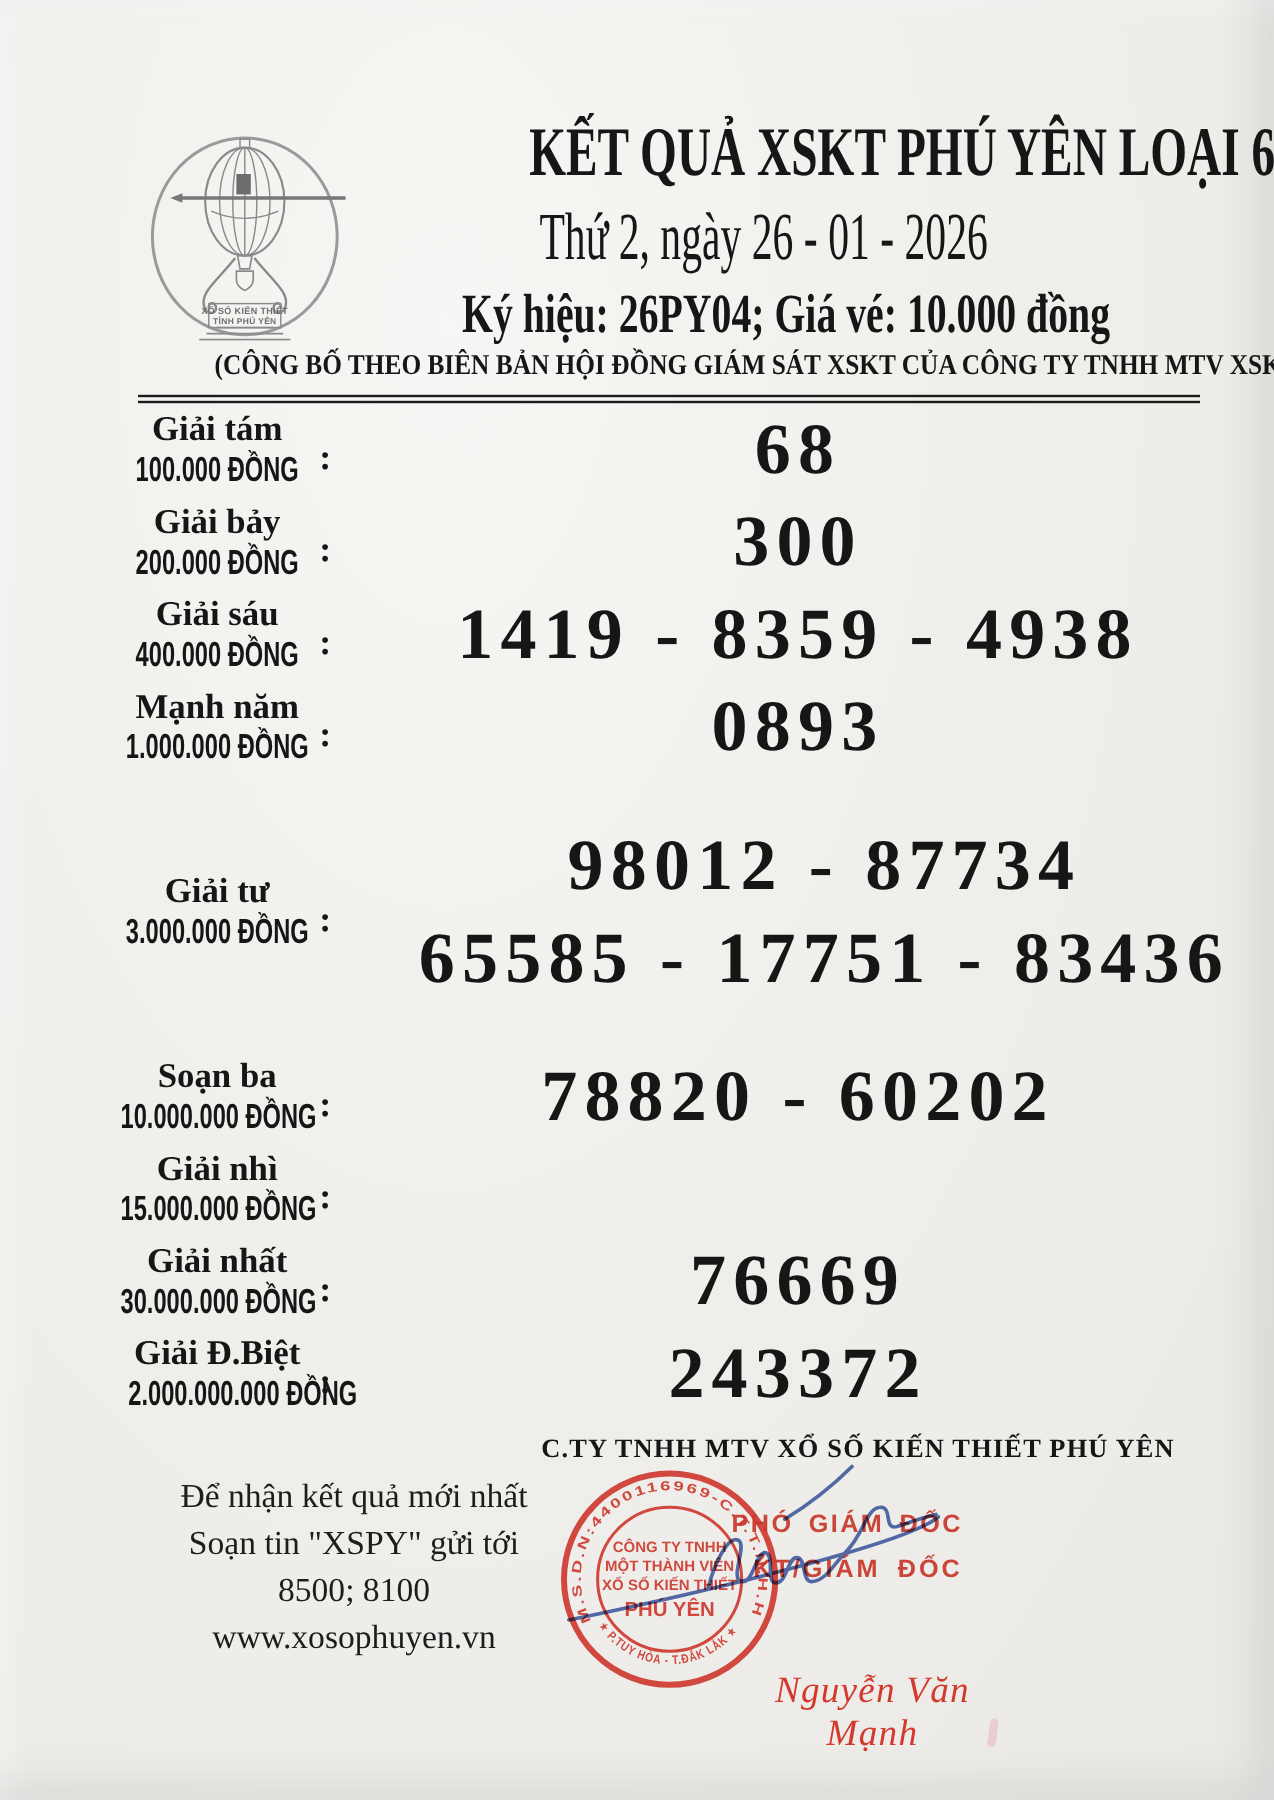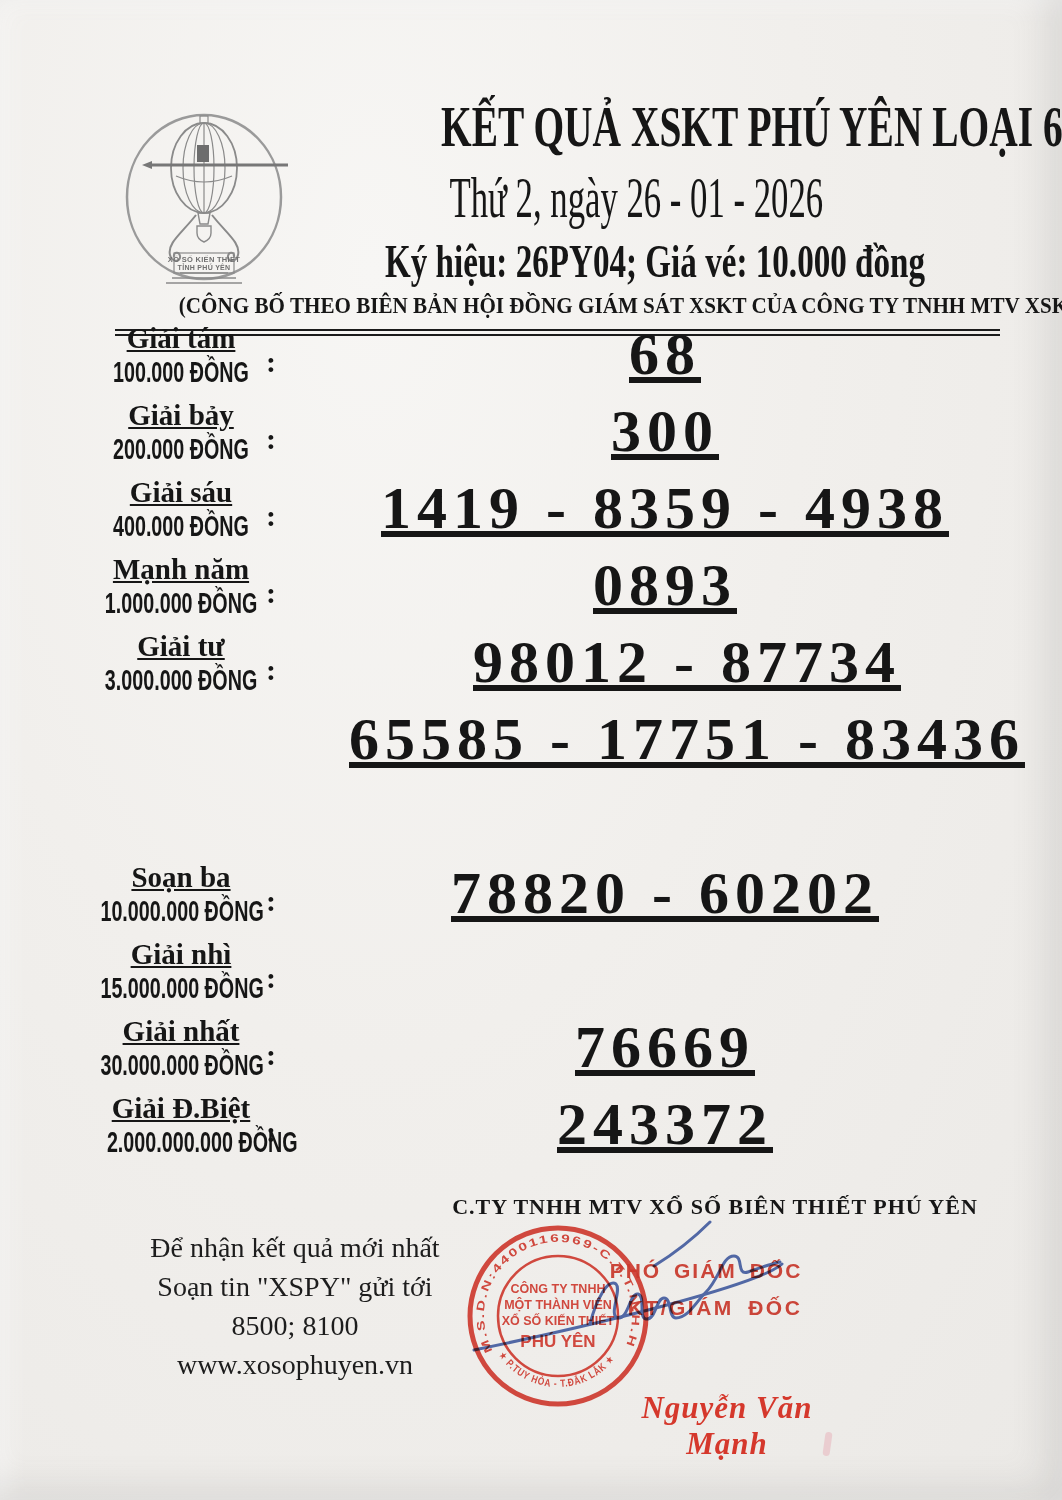--- a/index.html
+++ b/index.html
@@ -19,23 +19,23 @@
   .title-line{font-weight:bold;font-size:58px;line-height:64px;}
   .title-line .cx{transform:scaleX(.68);}
   .date-line{font-weight:normal;font-size:56px;line-height:60px;margin-top:9px;}
   .date-line .cx{transform:scaleX(.62);}
   .ticket-line{font-weight:bold;font-size:46px;line-height:52px;margin-top:8px;}
   .ticket-line .cx{transform:scaleX(.72);}
   .note-line{position:absolute;left:110px;right:60px;top:292px;text-align:center;font-weight:bold;font-size:24px;white-space:nowrap;}
   .note-line .cx{transform:scaleX(.88);}
   .rule{position:absolute;left:115px;top:329px;width:885px;height:3px;border-top:2.5px solid #1b1b1b;border-bottom:2px solid #1b1b1b;}
   
-  .prizes{position:absolute;left:0;right:0;top:316px;text-decoration:underline;}
+  .prizes{position:absolute;left:0;right:0;top:336px;}
   .prow{display:flex;height:77px;align-items:center;}
-  .prow.multi{height:231px;align-items:flex-start;gap:44px;}
+  .prow.multi{height:231px;align-items:center;gap:44px;}
   .labelcol{position:relative;width:300px;height:77px;box-sizing:border-box;padding-left:62px;
     display:flex;flex-direction:column;justify-content:center;text-align:center;flex:none;}
   .pname{font-weight:bold;font-size:29px;line-height:30px;}
   .pamount{margin-top:5px;font:bold 29px/28px "Liberation Sans","DejaVu Sans",sans-serif;}
   .pamount .cx{transform:scaleX(.68);}
   .colon{position:absolute;right:24px;top:50%;transform:translateY(-30%);font:bold 30px "Liberation Serif",serif;}
   .valuecol{flex:1;text-align:center;padding-right:32px;}
   .vline{font-weight:bold;font-size:60px;line-height:77px;letter-spacing:6px;white-space:nowrap;}
   
   .company{position:absolute;top:1194px;left:420px;width:590px;text-align:center;
@@ -43,21 +43,21 @@
   .sms{position:absolute;top:1228px;left:95px;width:400px;text-align:center;font-size:28px;line-height:39px;color:#1d1d1d;}
   .sig-title1{position:absolute;top:1296px;left:615px;width:200px;text-align:center;
     font:bold 21px "Liberation Sans",sans-serif;letter-spacing:2.5px;word-spacing:6px;color:#c8372b;opacity:.92;}
   .sig-title2{position:absolute;top:1259px;left:606px;width:200px;text-align:center;
     font:bold 21px "Liberation Sans",sans-serif;letter-spacing:2px;word-spacing:5px;color:#c8372b;opacity:.92;}
   .stamp{position:absolute;left:462px;top:1220px;width:192px;height:192px;opacity:.9;}
   .stamp .rd{stroke:#cd372c;fill:none;}
   .stamp text{fill:#cd372c;font-family:"Liberation Sans","DejaVu Sans",sans-serif;font-weight:bold;}
   .signature{position:absolute;left:430px;top:1200px;width:400px;height:170px;mix-blend-mode:multiply;}
   .signer-name{position:absolute;top:1390px;left:612px;width:230px;text-align:center;
-    font-style:italic;font-weight:bold;font-size:31px;color:#d5382c;letter-spacing:1px;}
+    font-style:italic;font-weight:normal;font-size:31px;color:#d5382c;letter-spacing:1px;}
   .artifact{position:absolute;left:824px;top:1432px;width:7px;height:24px;background:rgba(226,128,148,.28);transform:rotate(8deg);border-radius:4px;}
 </style>
 </head>
 <body>
 
 <div class="page">
 
   <svg class="logo" viewBox="0 0 164 172">
     <ellipse cx="80" cy="85" rx="77" ry="82" stroke="#9a9a9a" stroke-width="2.5" fill="none"></ellipse>
     <ellipse cx="80" cy="56" rx="33" ry="45" stroke="#8a8a8a" stroke-width="1.8" fill="none"></ellipse>
@@ -182,21 +182,21 @@
         <div class="pamount"><span class="cx">2.000.000.000 ĐỒNG</span></div>
         <span class="colon">:</span>
       </div>
       <div class="valuecol">
           <div class="vline">243372</div>
         </div>
     </div>
 
   </div>
 
-  <div class="company">C.TY TNHH MTV XỔ SỐ BIÊN THIẾT PHÚ YÊN</div>
+  <div class="company">C.TY TNHH MTV XỔ SỐ KIẾN THIẾT PHÚ YÊN</div>
 
   <div class="sms">
     <div>Để nhận kết quả mới nhất</div>
     <div>Soạn tin "XSPY" gửi tới</div>
     <div>8500; 8100</div>
     <div>www.xosophuyen.vn</div>
   </div>
 
   <div class="sig-title1">KT/GIÁM ĐỐC</div>
   <div class="sig-title2">PHÓ GIÁM ĐỐC</div>

